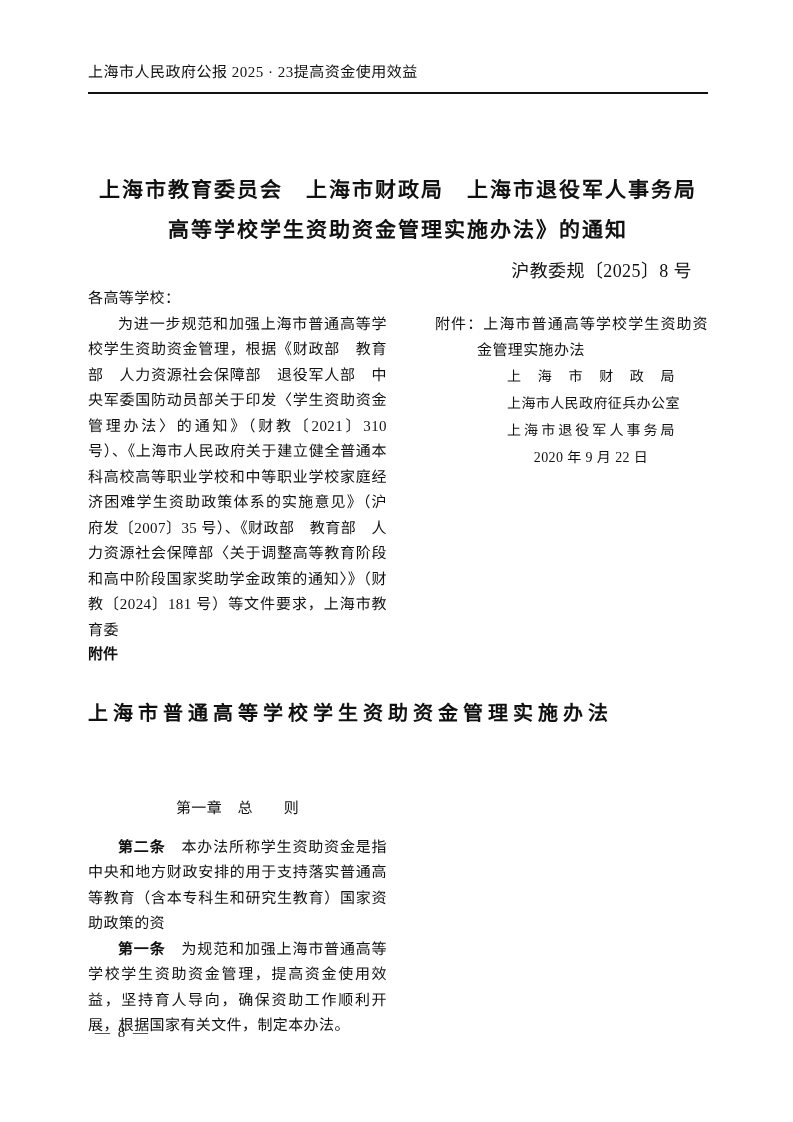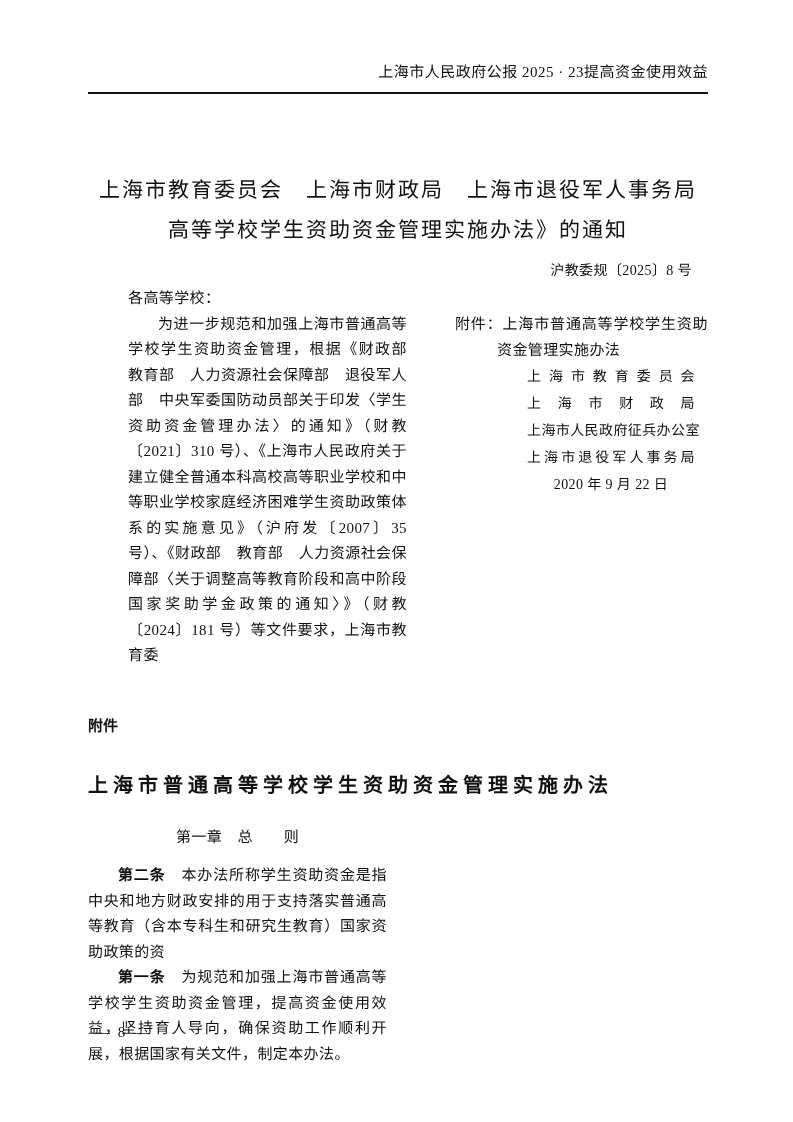--- a/index.html
+++ b/index.html
@@ -14,67 +14,67 @@
     background: #ffffff;
     color: #111111;
     font-family: "Liberation Serif", "DejaVu Serif", serif;
     overflow: hidden;
     box-sizing: border-box;
     padding: 62px 85px 0 88px;
   }
   
   .running-header {
     display: flex;
-    justify-content: flex-end;
+    justify-content: flex-start;
     align-items: flex-end;
     font-size: 15px;
     line-height: 20px;
     letter-spacing: 0.5px;
   }
   .header-rule {
     margin-top: 10px;
     height: 2px;
     background: #111111;
   }
   
   .notice-title {
     margin: 76px 0 0 0;
     text-align: center;
     font-family: "Liberation Sans", "DejaVu Sans", sans-serif;
-    font-weight: 400;
+    font-weight: 700;
     font-size: 21px;
     line-height: 40px;
     letter-spacing: 2px;
   }
   .notice-title .title-line { display: block; white-space: nowrap; }
   
   .doc-number {
     margin-top: 10px;
     text-align: right;
     padding-right: 16px;
-    font-size: 14px;
+    font-size: 18px;
     line-height: 22px;
     letter-spacing: 0.4px;
   }
   
   .columns {
     display: flex;
     gap: 22px;
   }
   .col {
     width: 299px;
     font-size: 15px;
     line-height: 25.5px;
     letter-spacing: 0.4px;
     text-align: justify;
   }
   .col p { margin: 0; }
   .indent { text-indent: 2em; }
   .no-indent { text-indent: 0; }
-  .notice-cols { margin-top: 4px; margin-left: 40px; }
+  .notice-cols { margin-top: 4px; }
   
   .attachment-note {
     margin-top: 26px !important;
     padding-left: 68px;
     text-indent: -42px;
   }
   
   .signers {
     width: 168px;
     margin-left: 98px;
@@ -88,36 +88,35 @@
     white-space: nowrap;
   }
   .sign-date {
     font-size: 14px;
     line-height: 27px;
     text-align: center;
     white-space: nowrap;
   }
   
   .attach-label {
-    margin-top: 46px;
     font-family: "Liberation Sans", "DejaVu Sans", sans-serif;
     font-weight: 700;
     font-size: 15px;
     line-height: 22px;
   }
   .attach-title {
     margin: 34px 0 0 0;
     font-family: "Liberation Sans", "DejaVu Sans", sans-serif;
     font-weight: 700;
     font-size: 20px;
     line-height: 28px;
     letter-spacing: 5px;
     white-space: nowrap;
   }
-  .attach-cols { margin-top: 26px; flex-direction: column; }
+  .attach-cols { margin-top: 69px; flex-direction: column; }
   .chapter-heading {
     text-align: center;
     margin: 0 0 13px 0;
     line-height: 25.5px;
   }
   .article-label {
     font-weight: 700;
     margin-right: 16px;
   }
   
@@ -148,21 +147,20 @@
   <div class="doc-number">沪教委规〔2025〕8 号</div>
 
   <div class="columns notice-cols">
     <div class="col">
       <p class="no-indent">各高等学校：</p>
       <p class="indent">为进一步规范和加强上海市普通高等学校学生资助资金管理，根据《财政部　教育部　人力资源社会保障部　退役军人部　中央军委国防动员部关于印发〈学生资助资金管理办法〉的通知》（财教〔2021〕310 号）、《上海市人民政府关于建立健全普通本科高校高等职业学校和中等职业学校家庭经济困难学生资助政策体系的实施意见》（沪府发〔2007〕35 号）、《财政部　教育部　人力资源社会保障部〈关于调整高等教育阶段和高中阶段国家奖助学金政策的通知〉》（财教〔2024〕181 号）等文件要求，上海市教育委</p>
     </div>
     <div class="col">
       <p class="attachment-note">附件：上海市普通高等学校学生资助资金管理实施办法</p>
       <div class="signers">
-        <div class="signer">上海市教育委员会</div>
         <div class="signer">上海市财政局</div>
         <div class="signer">上海市人民政府征兵办公室</div>
         <div class="signer">上海市退役军人事务局</div>
         <div class="sign-date">2020 年 9 月 22 日</div>
       </div>
     </div>
   </div>
 
   <div class="attach-label">附件</div>
 

